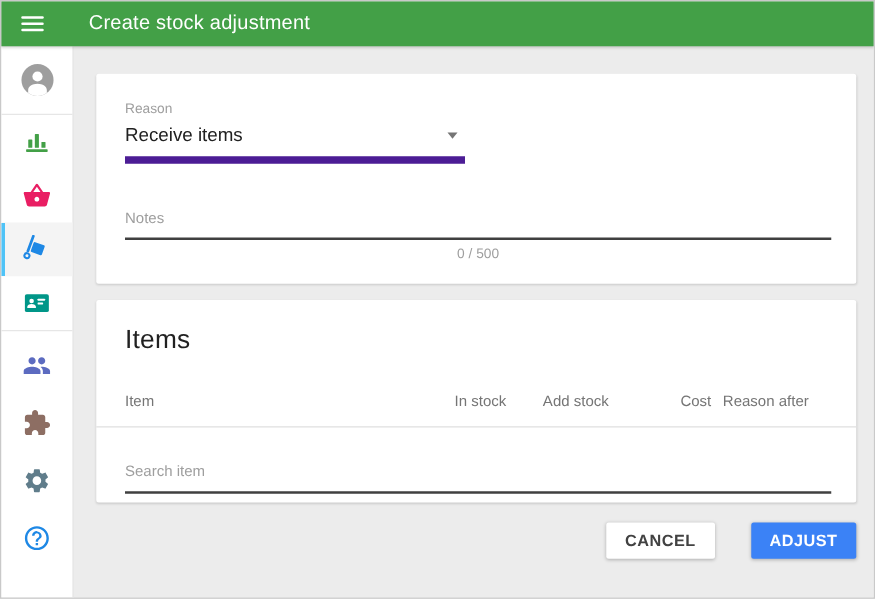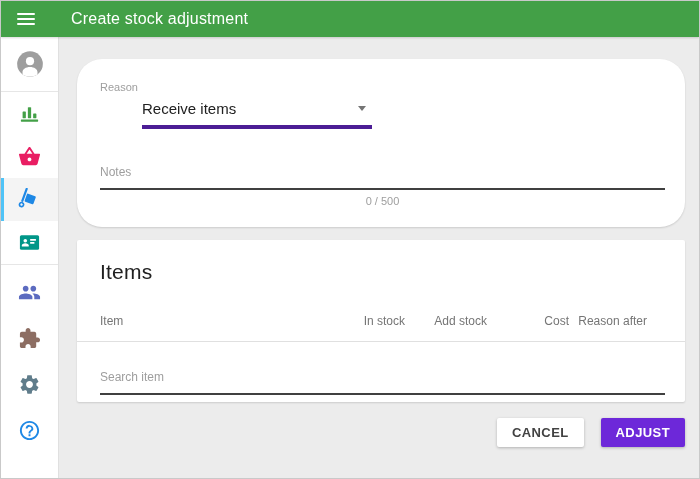--- a/index.html
+++ b/index.html
@@ -55,29 +55,28 @@
   .ic-puzzle  { color:#8D6E63; }
   .ic-gear    { color:#607D8B; }
   .ic-help    { color:#1E88E5; }
 
   
   .content { flex:1; background:#ececec; padding:22px 14px 0 18px; overflow:hidden; }
   .card {
     background:#fff; border-radius:2px;
     box-shadow:0 1px 2px rgba(0,0,0,.14);
   }
-  .card-form { padding:22px 20px 18px 23px; height:168px; margin-bottom:13px;border-radius:25px; }
+  .card-form { padding:22px 20px 18px 23px; height:168px; margin-bottom:13px; }
 
   .reason-field { width:272px; cursor:pointer; }
   .field-label { font-size:11px; color:#9e9e9e; }
   .reason-value-row {
     display:flex; align-items:center; justify-content:space-between;
     padding:7px 2px 8px 0;
-    border-bottom:4px solid #4c1d95;
-    margin-left:42px;
+    border-bottom:6px solid #4c1d95;
   }
   .reason-value { font-size:15px; color:#212121; }
   .caret-down {
     width:0; height:0; margin-right:4px;
     border-left:4px solid transparent; border-right:4px solid transparent;
     border-top:5px solid #757575;
   }
 
   .notes-block { margin-top:32px; }
   .line-input {
@@ -111,21 +110,21 @@
   }
   .btn {
     min-width:74px; height:29px;
     border:none; border-radius:2px;
     font-family:"Liberation Sans","DejaVu Sans",sans-serif;
     font-size:13px; font-weight:bold; letter-spacing:.4px;
     padding:4px 15px; cursor:pointer;
     box-shadow:0 1px 3px rgba(0,0,0,.25);
   }
   .btn-cancel { background:#fff; color:#424242; }
-  .btn-adjust { background:#6d28d9; color:#fff; }
+  .btn-adjust { background:#3b82f6; color:#fff;margin-left:12px; }
 </style>
 </head>
 <body>
 
 <div class="app">
 
   <header class="topbar">
     <div class="hamburger">
       <span></span>
         <span></span>

